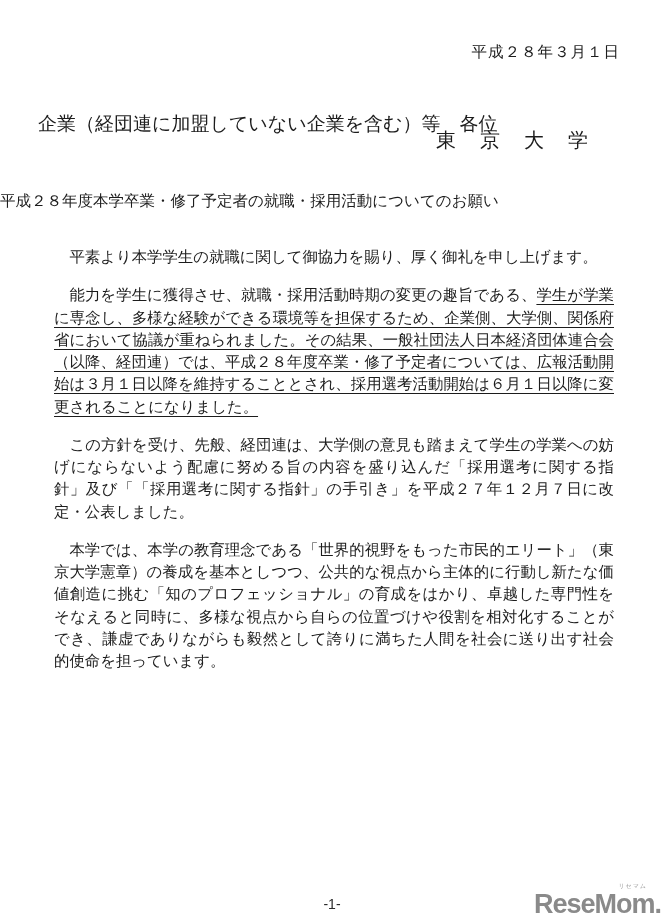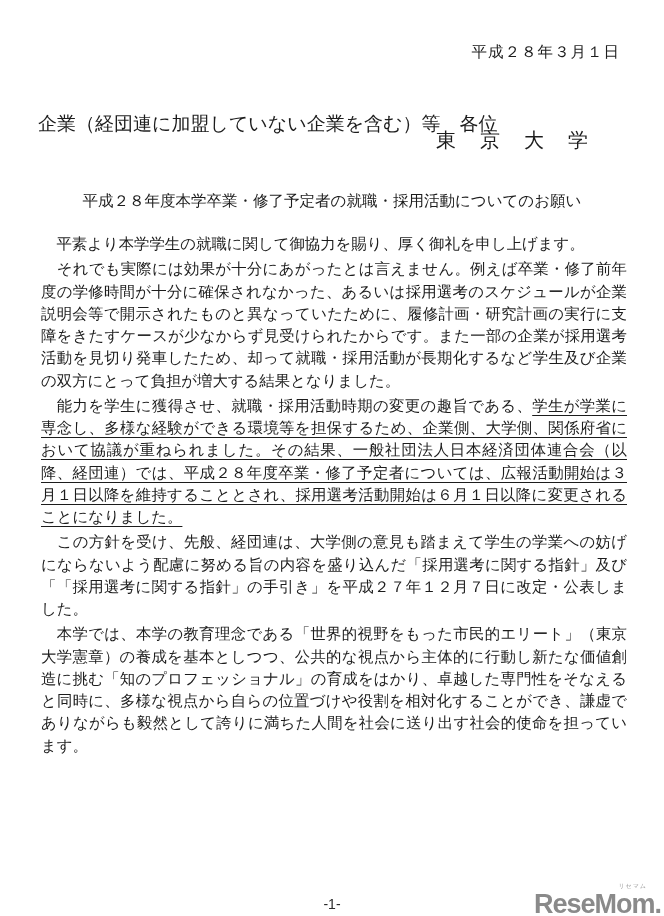--- a/index.html
+++ b/index.html
@@ -36,34 +36,34 @@
     left: 436px;
     font-size: 20px;
     letter-spacing: 2px;
     white-space: nowrap;
   }
   .doc-title {
     position: absolute;
     top: 191px;
     left: 0;
     width: 100%;
-    text-align: center;
+    text-align: left;
     font-size: 15.5px;
   }
   .doc-body {
     position: absolute;
     top: 230px;
     left: 38px;
     width: 592px;
     font-size: 15.4px;
     line-height: 22.25px;
     text-align: justify;
     text-justify: inter-character;
   }
-  .doc-body p { margin: 3px; }
+  .doc-body p { margin: 16px; }
   .underlined-passage {
     text-decoration: underline;
     text-underline-offset: 4px;
     text-decoration-thickness: 1px;
   }
   .page-number {
     position: absolute;
     bottom: 4px;
     left: 0;
     width: 100%;
@@ -102,21 +102,20 @@
   <div class="date-line">平成２８年３月１日</div>
 
   <div class="addressee-line">企業（経団連に加盟していない企業を含む）等　各位</div>
 
   <div class="sender-line">東　京　大　学</div>
 
   <div class="doc-title">平成２８年度本学卒業・修了予定者の就職・採用活動についてのお願い</div>
 
   <div class="doc-body">
     <p>　平素より本学学生の就職に関して御協力を賜り、厚く御礼を申し上げます。</p>
-    <p>　それでも実際には効果が十分にあがったとは言えません。例えば卒業・修了前年度の学修時間が十分に確保されなかった、あるいは採用選考のスケジュールが企業説明会等で開示されたものと異なっていたために、履修計画・研究計画の実行に支障をきたすケースが少なからず見受けられたからです。また一部の企業が採用選考活動を見切り発車したため、却って就職・採用活動が長期化するなど学生及び企業の双方にとって負担が増大する結果となりました。</p>
     <p><span>　能力を学生に獲得させ、就職・採用活動時期の変更の趣旨である、</span><span class="underlined-passage">学生が学業に専念し、多様な経験ができる環境等を担保するため、企業側、大学側、関係府省において協議が重ねられました。その結果、一般社団法人日本経済団体連合会（以降、経団連）では、平成２８年度卒業・修了予定者については、広報活動開始は３月１日以降を維持することとされ、採用選考活動開始は６月１日以降に変更されることになりました。</span></p>
     <p>　この方針を受け、先般、経団連は、大学側の意見も踏まえて学生の学業への妨げにならないよう配慮に努める旨の内容を盛り込んだ「採用選考に関する指針」及び「「採用選考に関する指針」の手引き」を平成２７年１２月７日に改定・公表しました。</p>
     <p>　本学では、本学の教育理念である「世界的視野をもった市民的エリート」（東京大学憲章）の養成を基本としつつ、公共的な視点から主体的に行動し新たな価値創造に挑む「知のプロフェッショナル」の育成をはかり、卓越した専門性をそなえると同時に、多様な視点から自らの位置づけや役割を相対化することができ、謙虚でありながらも毅然として誇りに満ちた人間を社会に送り出す社会的使命を担っています。</p>
 
   </div>
 
   <div class="page-number">-1-</div>
 
   <div class="watermark">
     <span class="ruby">リセマム</span><span>ReseMom.</span>

